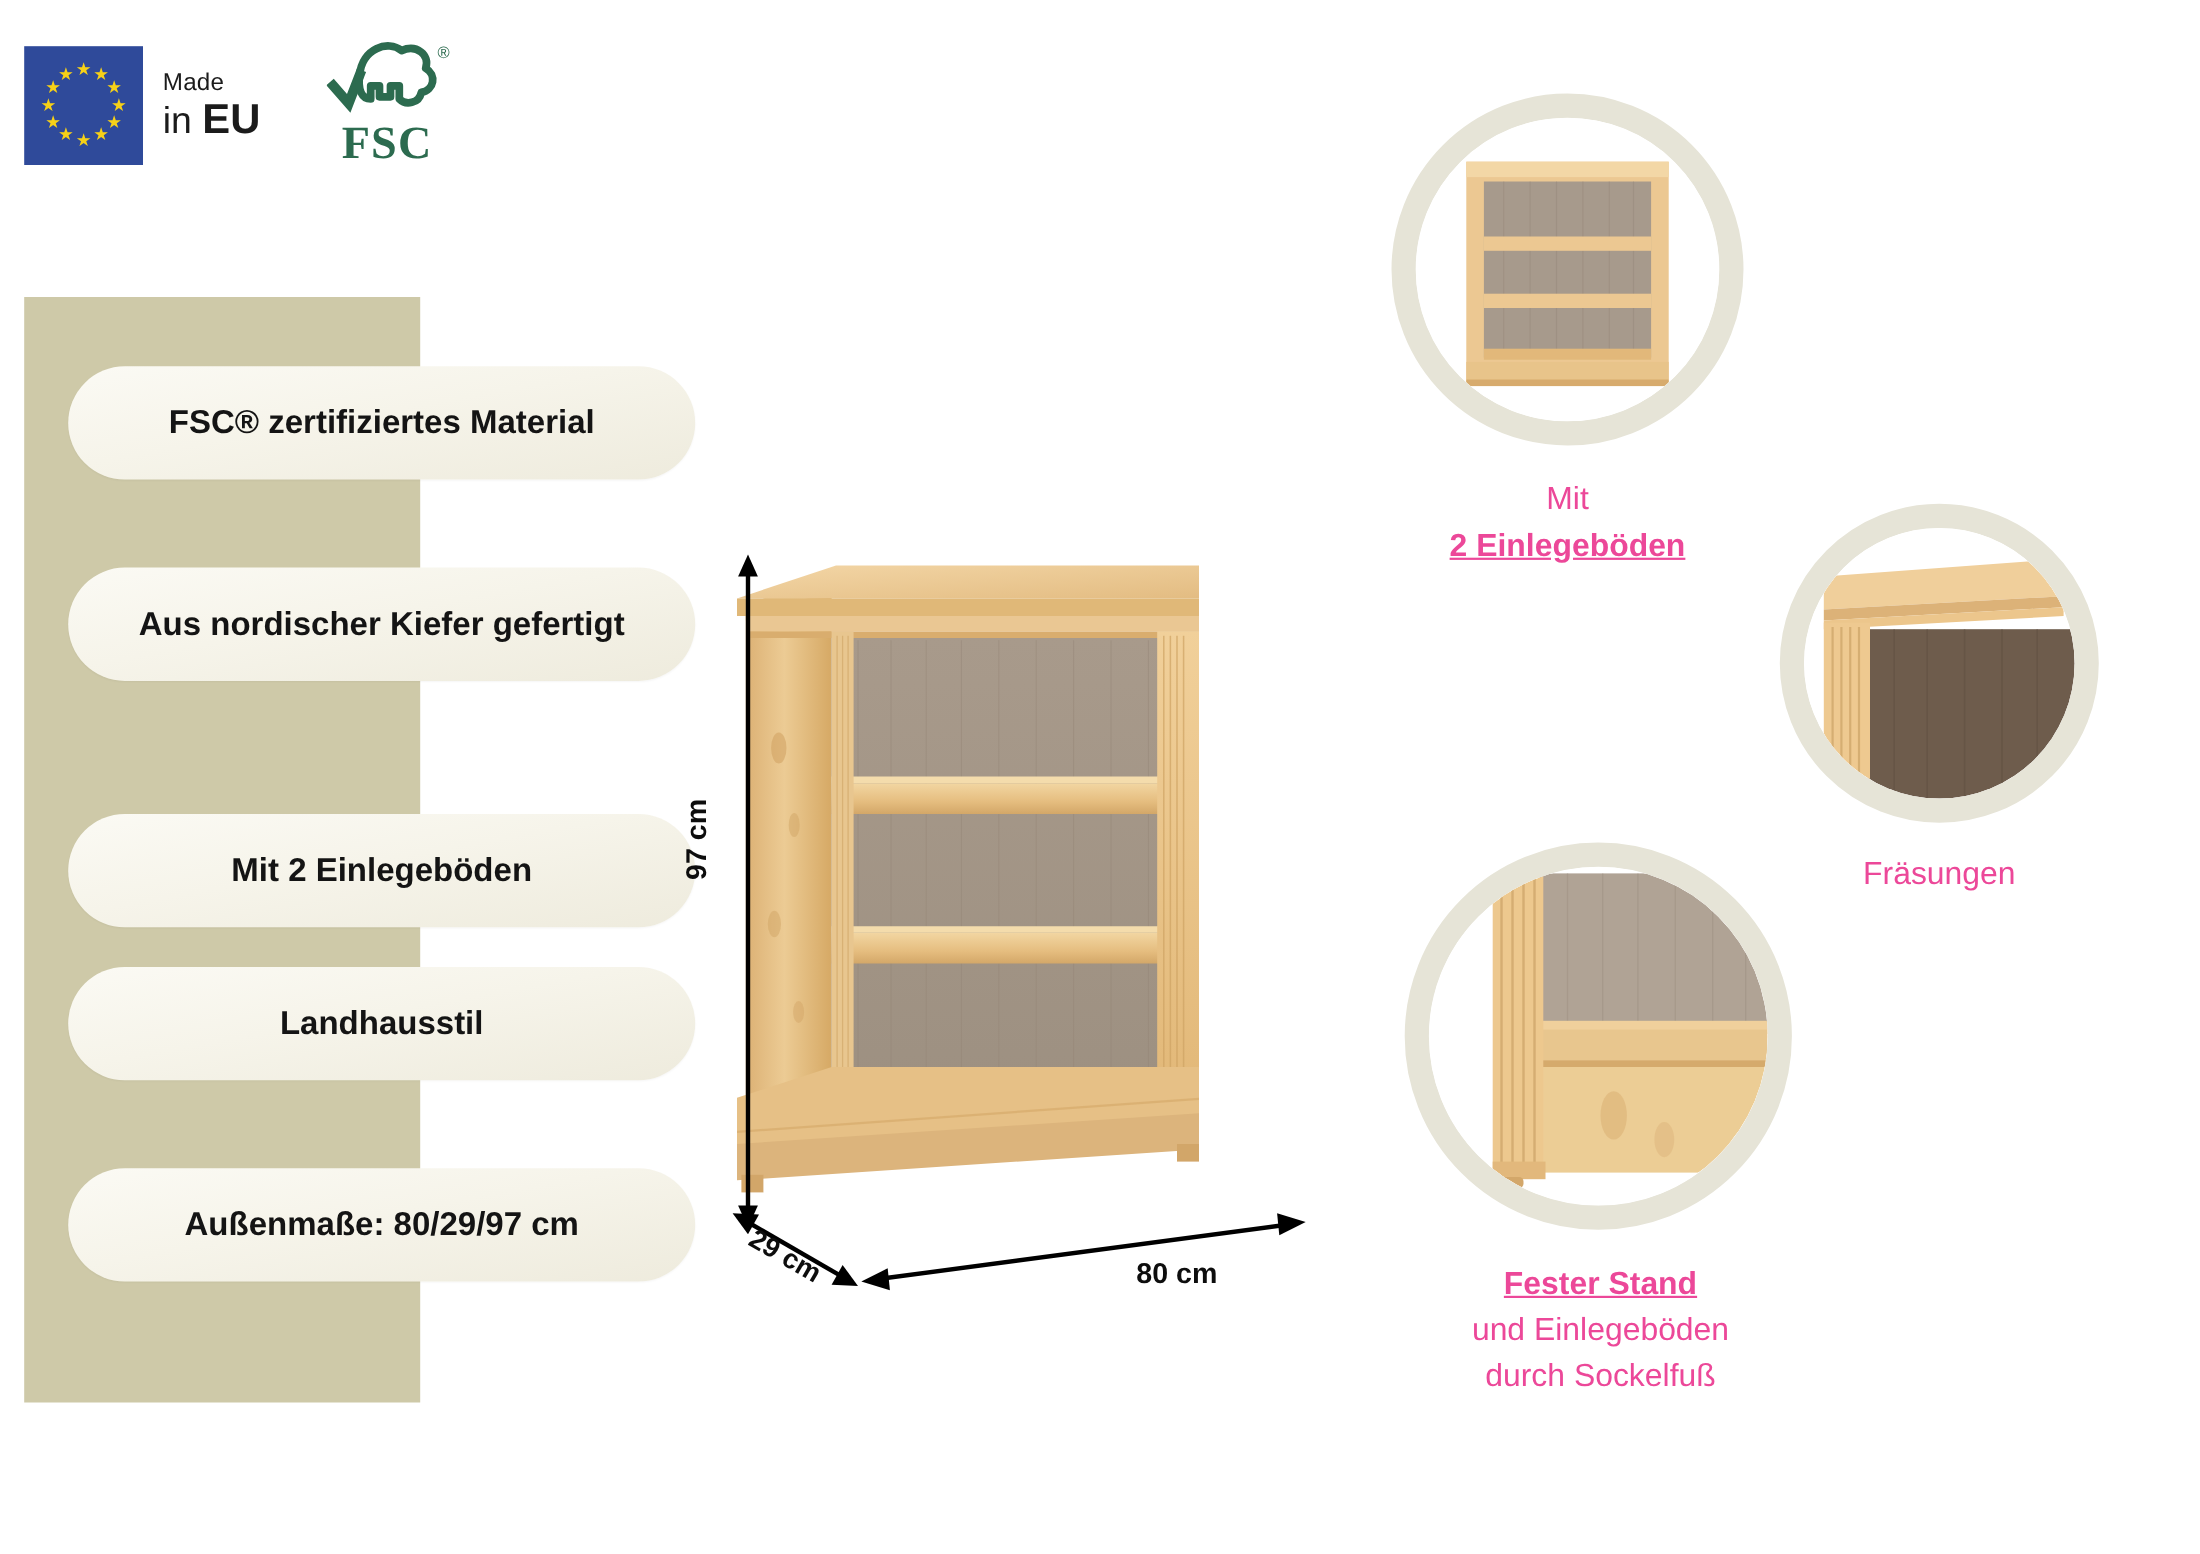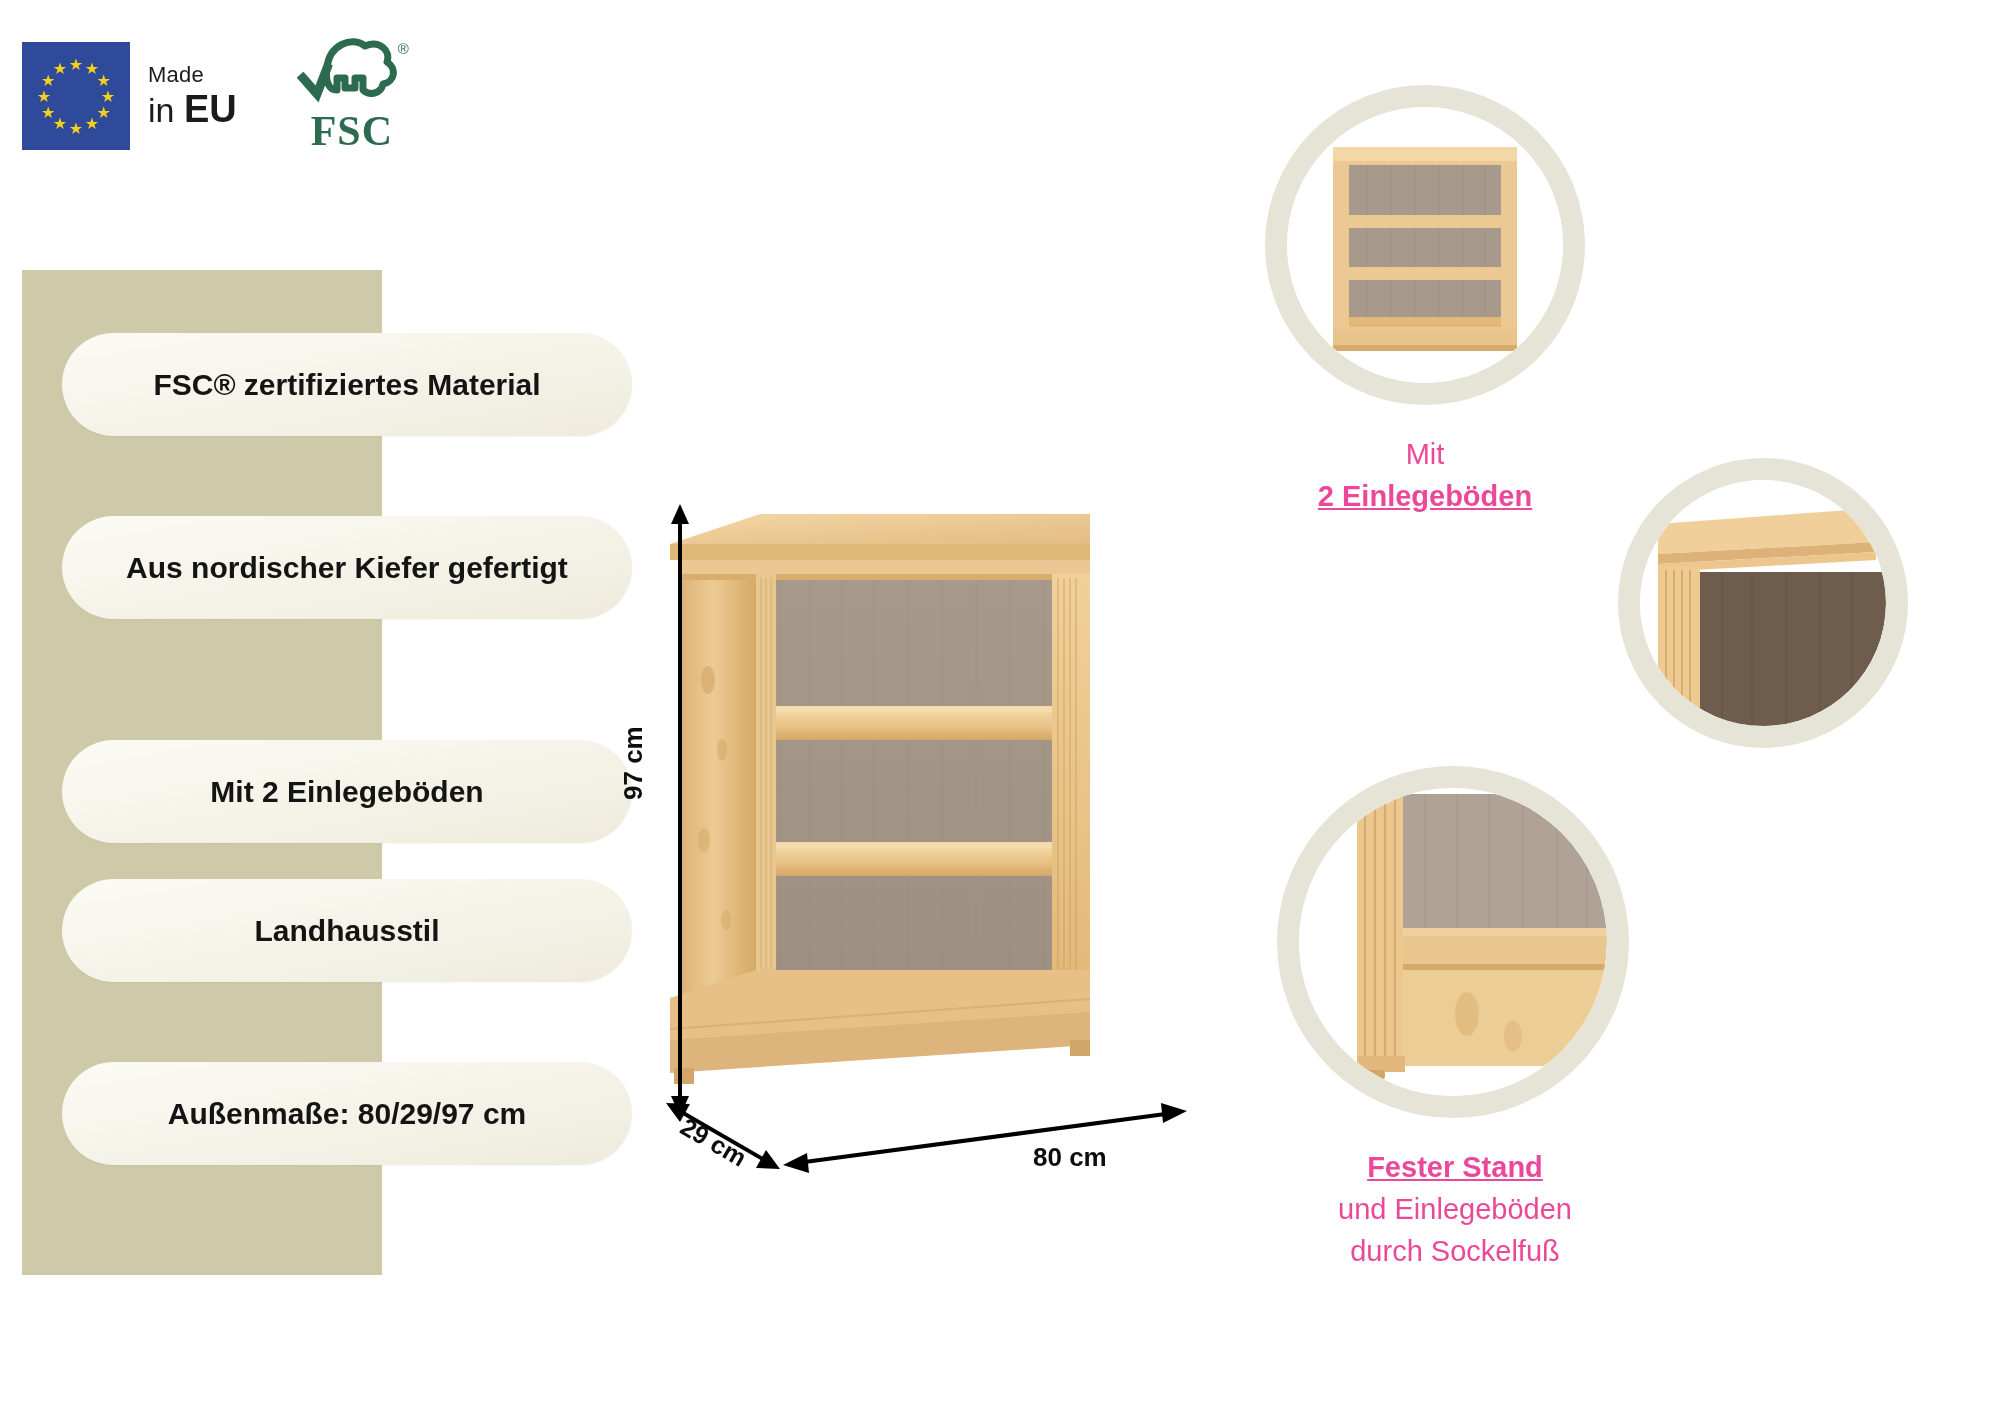--- a/index.html
+++ b/index.html
@@ -285,20 +285,21 @@
       <rect x="18" y="86" width="42" height="176" fill="#eec990"></rect>
       <g stroke="#cda469" stroke-width="2" opacity=".75">
         <line x1="26" y1="90" x2="26" y2="262"></line>
         <line x1="34" y1="90" x2="34" y2="262"></line>
         <line x1="42" y1="90" x2="42" y2="262"></line>
         <line x1="50" y1="90" x2="50" y2="262"></line>
       </g>
     </g>
   </svg>
   <div class="cap" style="left:-45px; top:316px; width:380px;">
+    <span class="reg">Fräsungen</span>
   </div>
 </div>
 
 <div class="callout" style="left:1277px; top:766px;">
   <div class="ring" style="left:0; top:0; width:352px; height:352px;"></div>
   <svg width="308" height="308" viewBox="0 0 308 308" style="position:absolute; left:22px; top:22px; border-radius:50%;">
     <clipPath id="c3">
         <circle cx="154" cy="154" r="154"></circle>
       </clipPath>
     <g clip-path="url(#c3)">

